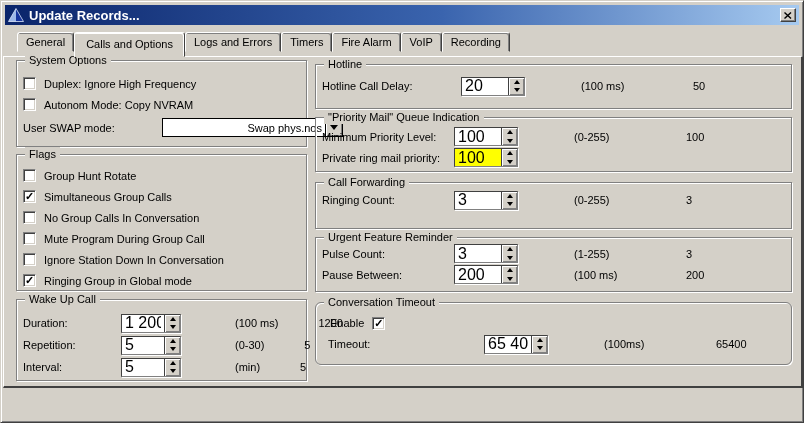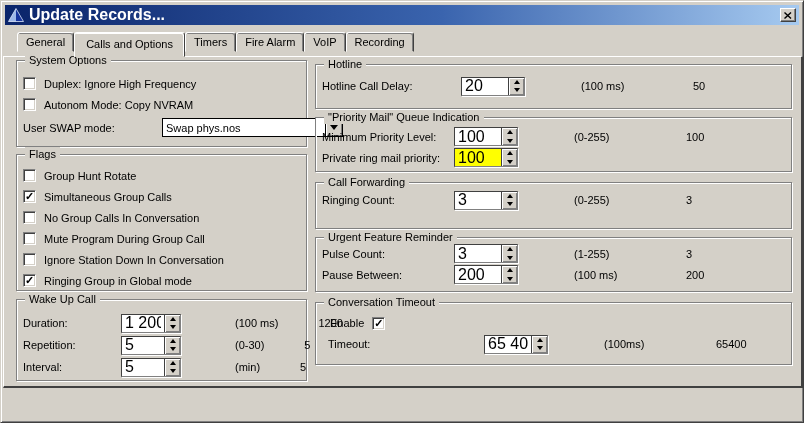--- a/index.html
+++ b/index.html
@@ -16,21 +16,21 @@
     border:1px solid; border-color:#d4d0c8 #404040 #404040 #d4d0c8;
     box-shadow: inset 1px 1px 0 #fff, inset -1px -1px 0 #808080;
     overflow:hidden;
   }
   
   .titlebar {
     position:absolute; left:4px; top:4px; right:4px; height:20px;
     background:linear-gradient(to right,#0a246a 0%,#3a64ae 55%,#a6caf0 100%);
     display:flex; align-items:center; padding-left:3px;
   }
-  .title-text { color:#fff; font-weight:bold; font-size:16px; margin-left:5px; white-space:nowrap; }
+  .title-text { color:#fff; font-weight:bold; font-size:13px; margin-left:5px; white-space:nowrap; }
   .close-btn {
     position:absolute; right:3px; top:3px; width:16px; height:14px;
     background:#d4d0c8;
     border:1px solid; border-color:#fff #404040 #404040 #fff;
     box-shadow: inset -1px -1px 0 #808080;
     display:flex; align-items:center; justify-content:center;
     cursor:default;
   }
   
   .tab-row { position:absolute; left:16px; top:31px; height:25px; display:flex; z-index:3; }
@@ -101,21 +101,21 @@
   .spin-up,.spin-down { flex:1; display:flex; align-items:center; justify-content:center; }
   .tri-up   { width:0; height:0; border-left:3px solid transparent; border-right:3px solid transparent; border-bottom:4px solid #000; }
   .tri-down { width:0; height:0; border-left:3px solid transparent; border-right:3px solid transparent; border-top:4px solid #000; }
   
   .combo {
     display:flex; height:19px; background:#fff;
     border:1px solid #000;
   }
   .combo-input {
     flex:1; min-width:0; border:none; outline:none; background:#fff;
-    font-family:"Liberation Sans", sans-serif; font-size:11px; padding:0 3px; margin:0;
+    font-family:"Liberation Sans", sans-serif; font-size:11px; padding:0 3px; margin:0;text-align:right;
   }
   .combo-btn {
     width:17px; flex:0 0 17px; background:#d4d0c8;
     border-left:1px solid #000;
     box-shadow: inset 1px 1px 0 #fff, inset -1px -1px 0 #808080;
     display:flex; align-items:center; justify-content:center;
   }
   .combo-btn .tri-down { border-left-width:4px; border-right-width:4px; border-top-width:5px; }
   
   .footer { position:absolute; left:0; top:387px; width:804px; height:36px; }
@@ -160,20 +160,21 @@
         <svg width="8" height="7" viewBox="0 0 8 7">
           <path d="M0.5 0.5 L7 6.5 M7 0.5 L0.5 6.5" stroke="#000" stroke-width="1.4"></path>
         </svg>
       </span>
     </div>
   </div>
 
   <div class="tab-row">
     <div class="tab">General</div>
     <div class="tab active">Calls and Options</div>
+    <div class="tab">Logs and Errors</div>
     <div class="tab">Timers</div>
     <div class="tab">Fire Alarm</div>
     <div class="tab">VoIP</div>
     <div class="tab">Recording</div>
   </div>
 
   <div class="tab-panel">
 
     <div class="group g-so" style="left:12px; top:3px; width:291px; height:87px;">
       <span class="group-title">System Options</span>
@@ -395,21 +396,21 @@
                   <i class="tri-down"></i>
                 </div>
             </div>
           </div>
           <span class="unit">(100 ms)</span>
           <span class="current">200</span>
         </div>
       </div>
     </div>
 
-    <div class="group g-ct rcol" style="left:311px; top:245px; width:477px; height:63px;">
+    <div class="group g-ct rcol" style="left:311px; top:245px; width:477px; height:63px;border-radius:6px;">
       <span class="group-title">Conversation Timeout</span>
       <div class="group-body" style="padding-top:10px;">
         <div class="check-row" style="padding-left:14px; height:20px;">
           <span class="check-label" style="margin-left:0; margin-right:8px;">Enable</span>
           <span class="checkbox">✓</span>
         </div>
         <div class="spin-row" style="height:22px; padding-left:12px;">
           <span class="row-label">Timeout:</span>
           <div class="spinedit se-right">
             <input class="spin-input" value="65 400" style="">

